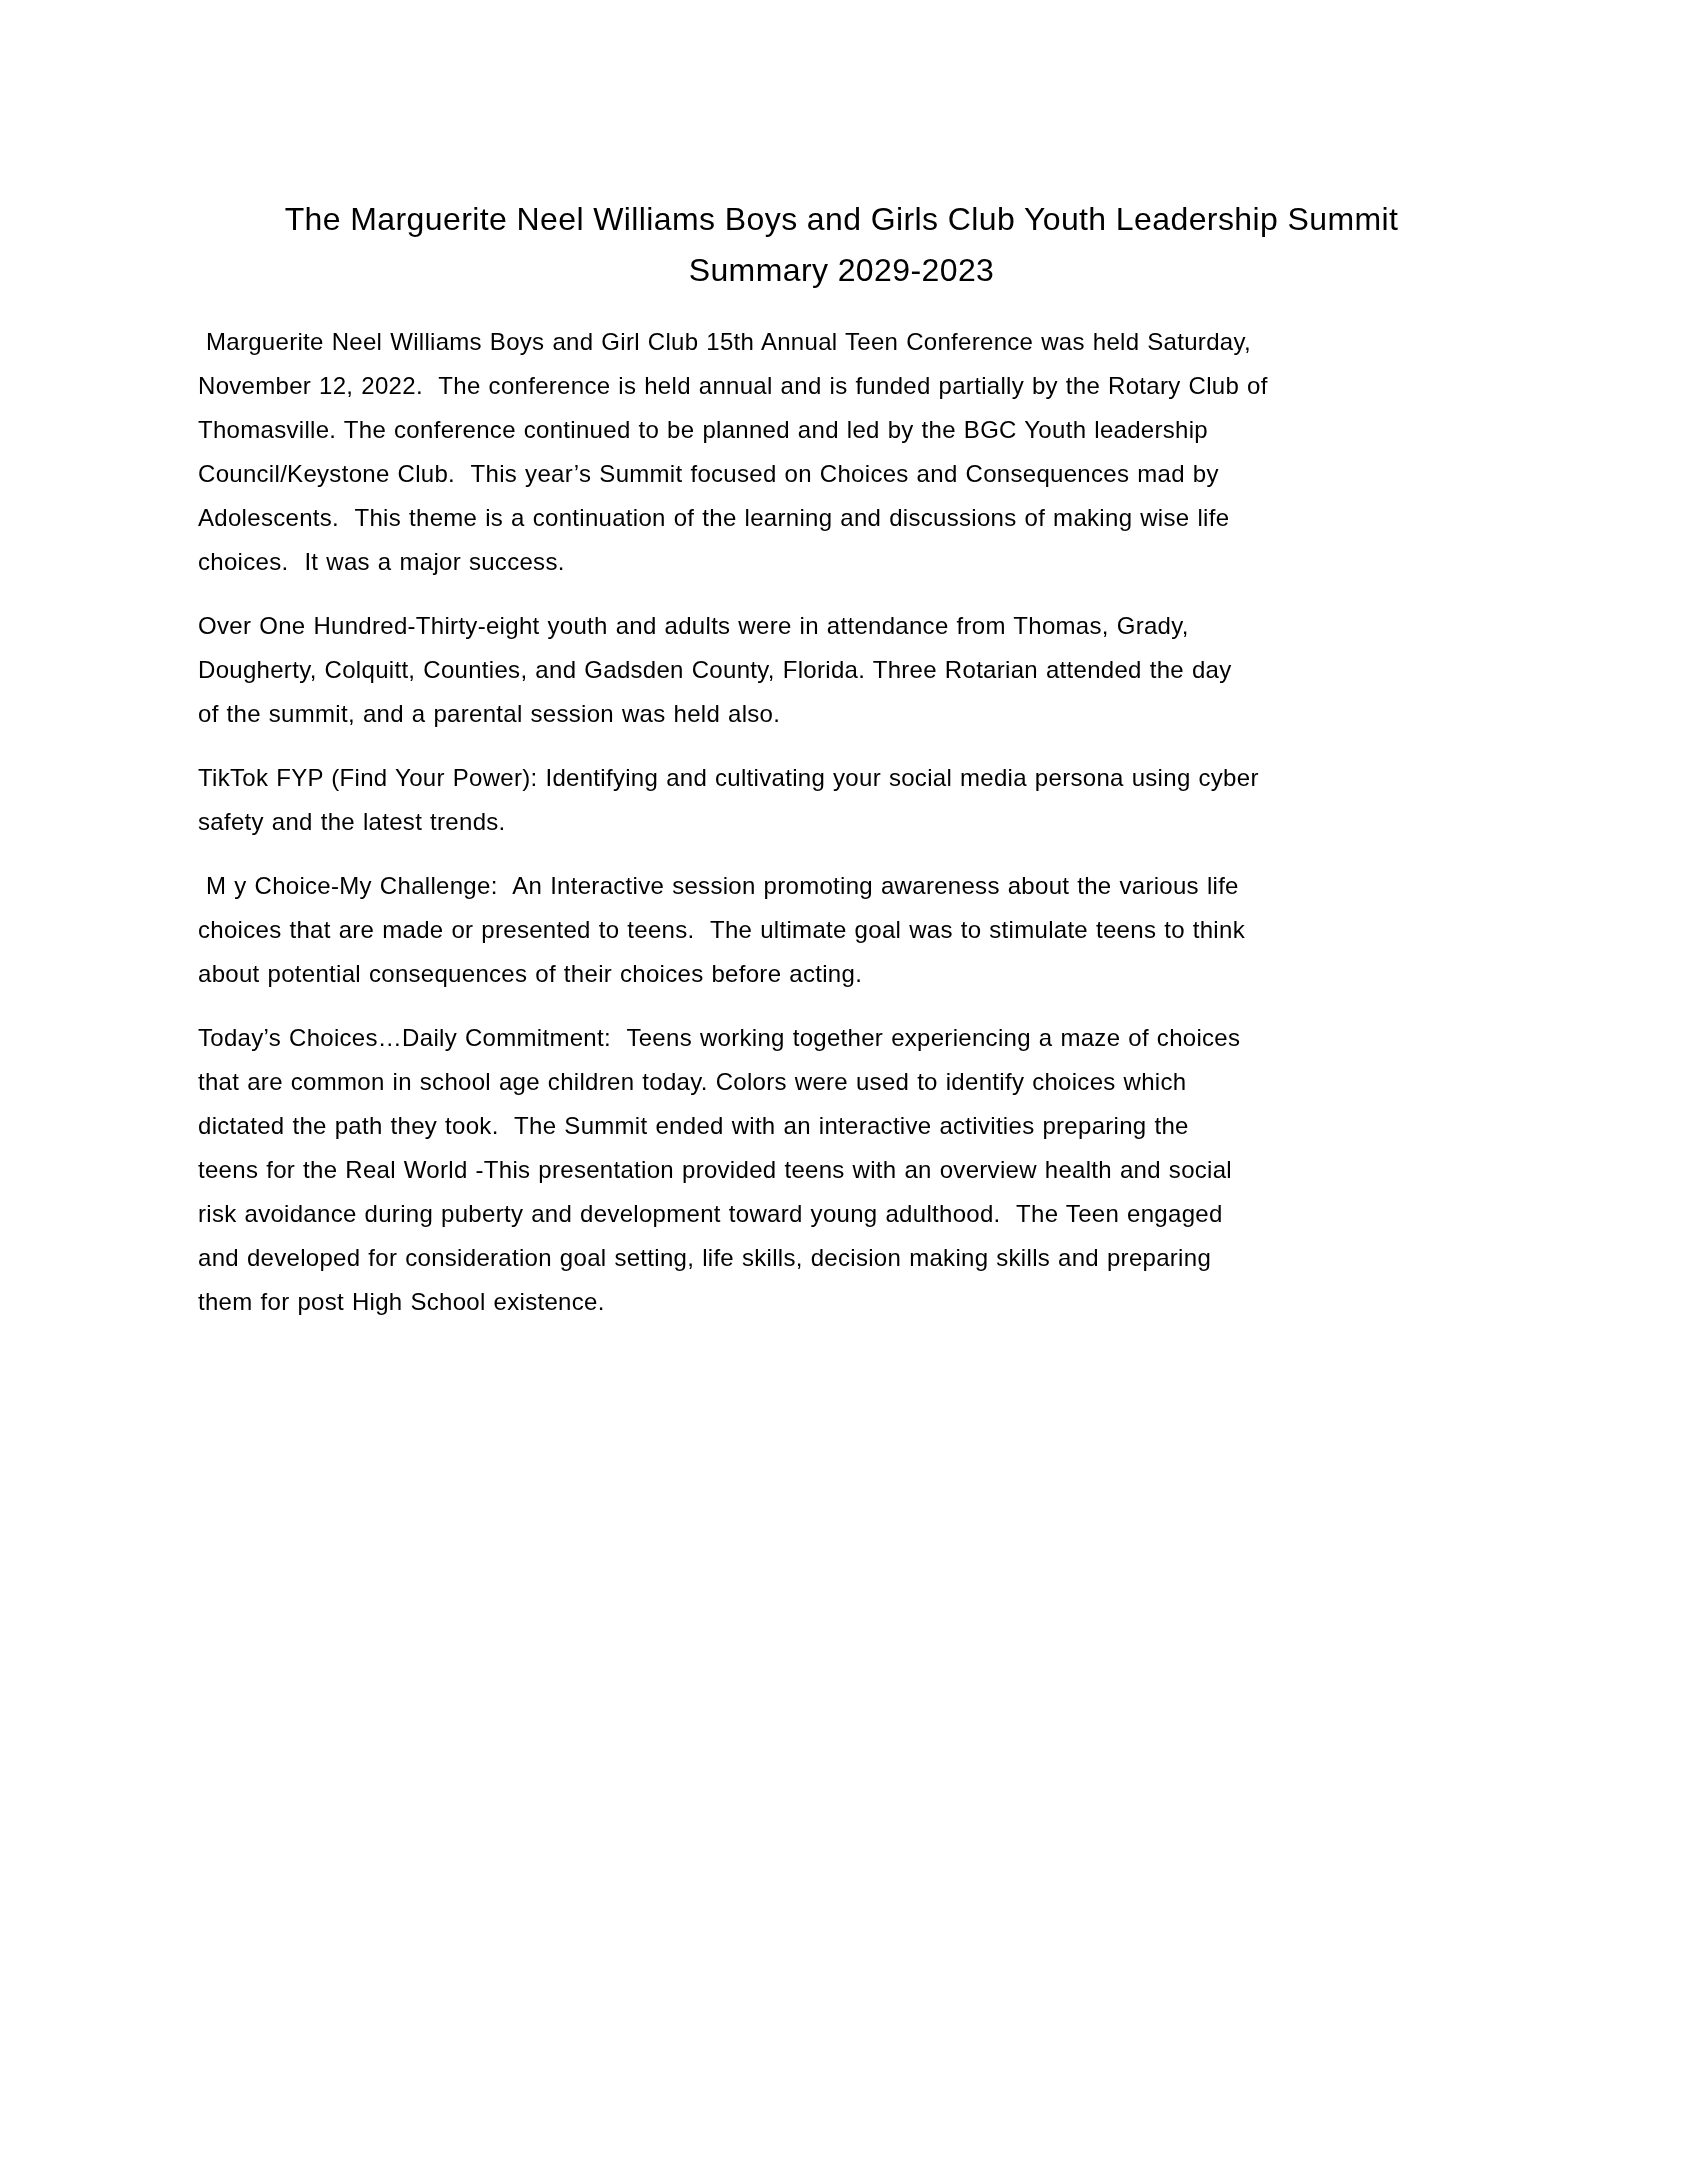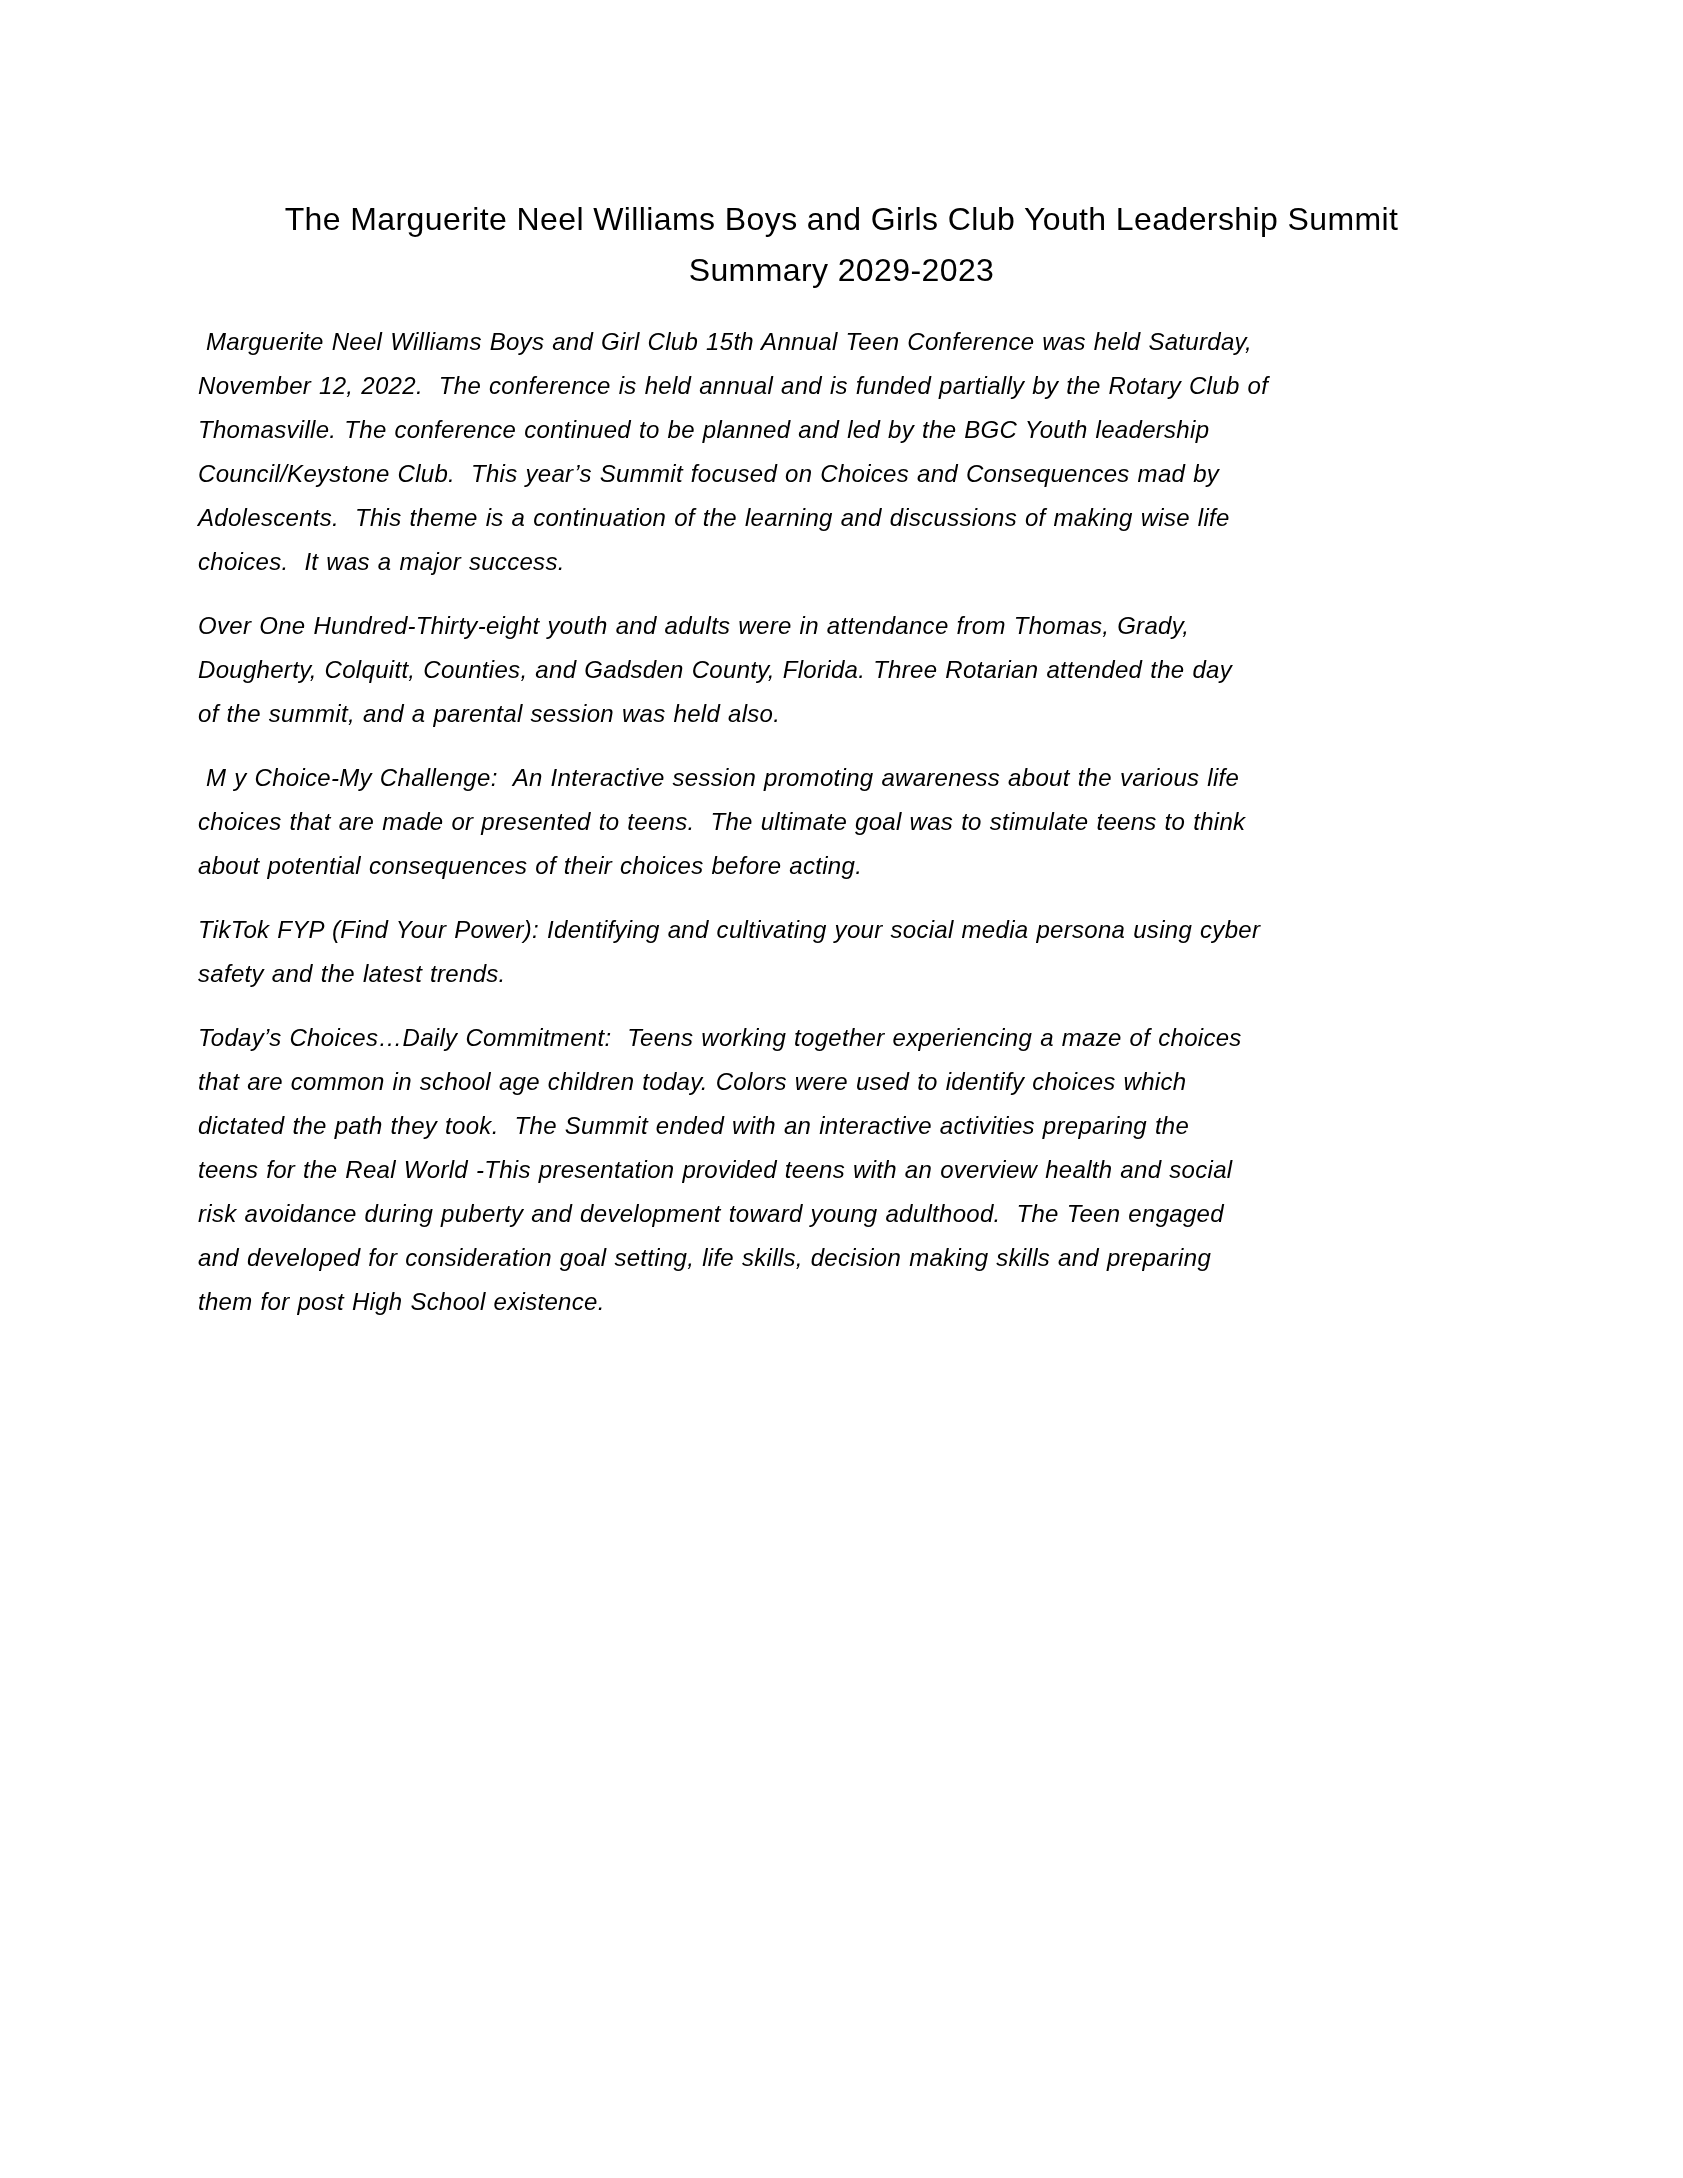--- a/index.html
+++ b/index.html
@@ -31,44 +31,43 @@
     letter-spacing: 0.4px;
     white-space: pre-wrap;
   }
   .doc-paragraph {
     margin: 0 0 20px 0;
     font-size: 24px;
     line-height: 44px;
     letter-spacing: 0.3px;
     word-spacing: 1px;
     white-space: pre-wrap; 
-    font-style: italic;
   }
 </style>
 </head>
 <body>
 
 <div class="page">
   <h1 class="doc-title"><span>The Marguerite Neel Williams Boys and Girls Club Youth Leadership Summit</span>
 <span>Summary 2029-2023</span></h1>
 
   <p class="doc-paragraph"> Marguerite Neel Williams Boys and Girl Club 15th Annual Teen Conference was held Saturday,
 November 12, 2022.  The conference is held annual and is funded partially by the Rotary Club of
 Thomasville. The conference continued to be planned and led by the BGC Youth leadership
 Council/Keystone Club.  This year’s Summit focused on Choices and Consequences mad by
 Adolescents.  This theme is a continuation of the learning and discussions of making wise life
 choices.  It was a major success.</p>
   <p class="doc-paragraph">Over One Hundred-Thirty-eight youth and adults were in attendance from Thomas, Grady,
 Dougherty, Colquitt, Counties, and Gadsden County, Florida. Three Rotarian attended the day
 of the summit, and a parental session was held also.</p>
+  <p class="doc-paragraph">TikTok FYP (Find Your Power): Identifying and cultivating your social media persona using cyber
+safety and the latest trends.</p>
   <p class="doc-paragraph"> M y Choice-My Challenge:  An Interactive session promoting awareness about the various life
 choices that are made or presented to teens.  The ultimate goal was to stimulate teens to think
 about potential consequences of their choices before acting.</p>
-  <p class="doc-paragraph">TikTok FYP (Find Your Power): Identifying and cultivating your social media persona using cyber
-safety and the latest trends.</p>
   <p class="doc-paragraph">Today’s Choices…Daily Commitment:  Teens working together experiencing a maze of choices
 that are common in school age children today. Colors were used to identify choices which
 dictated the path they took.  The Summit ended with an interactive activities preparing the
 teens for the Real World -This presentation provided teens with an overview health and social
 risk avoidance during puberty and development toward young adulthood.  The Teen engaged
 and developed for consideration goal setting, life skills, decision making skills and preparing
 them for post High School existence.</p>
 </div>
 
 

